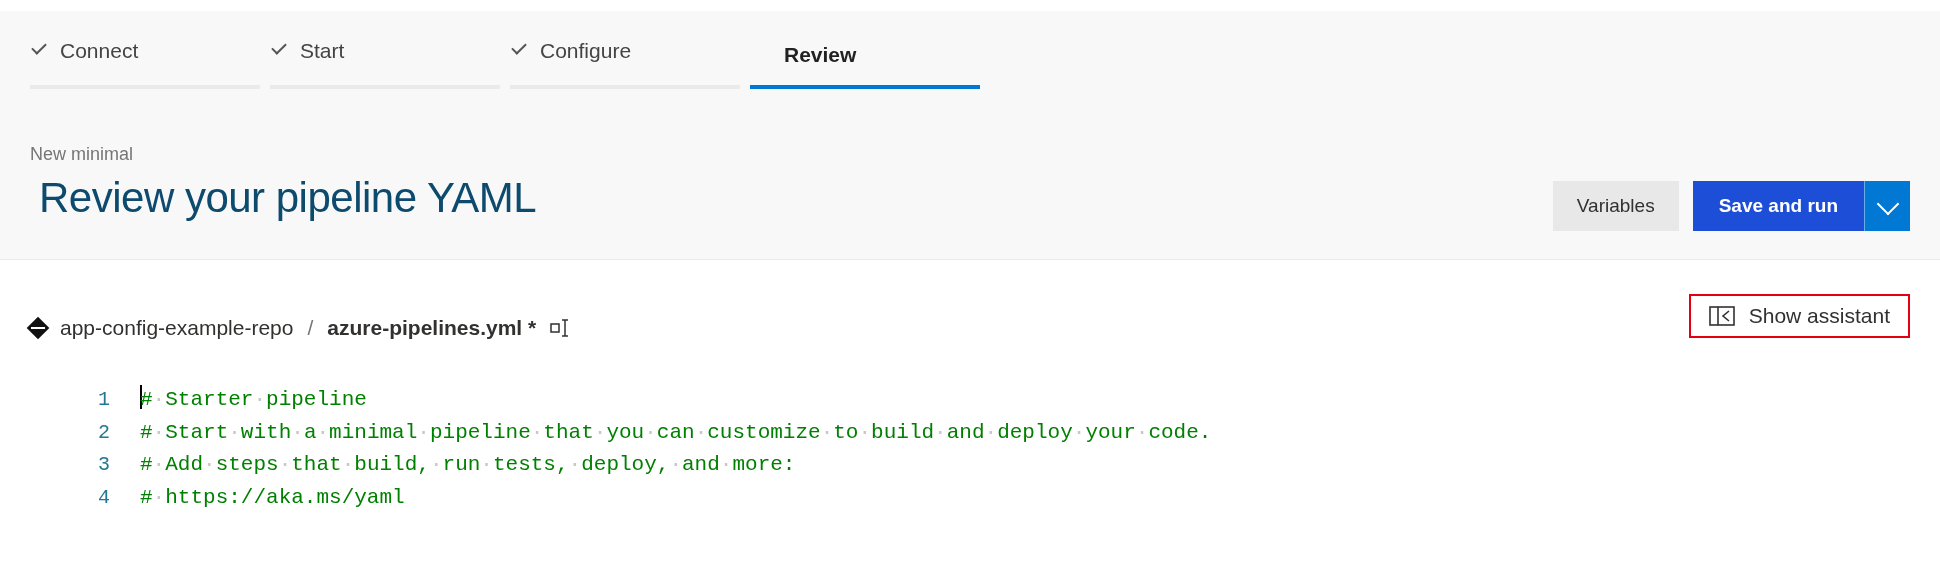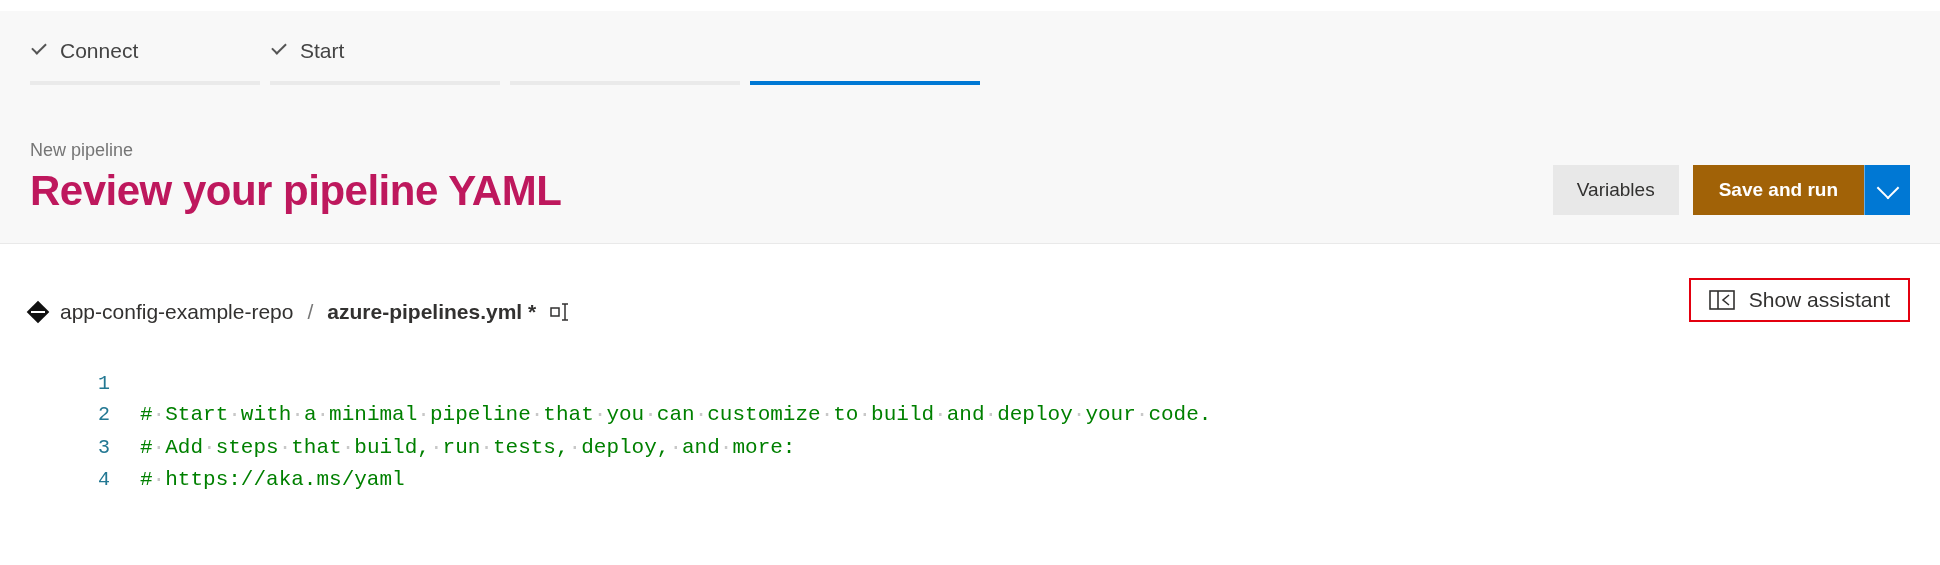--- a/index.html
+++ b/index.html
@@ -81,44 +81,44 @@
     align-items: flex-end;
     justify-content: space-between;
     margin-top: 55px;
   }
   .header-left .pre-title {
     font-size: 18px;
     color: #767676;
     margin-bottom: 6px;
   }
   .header-left h1 {
-    margin: 0;
+    margin: 9px;
     font-size: 42px;
-    font-weight: 700;
-    color: #be185d;
+    font-weight: 400;
+    color: #0c4a6e;
     letter-spacing: -0.5px;
   }
   .header-right {
     display: flex;
     gap: 14px;
     align-items: flex-end;
   }
   .btn-secondary {
     background: #e8e8e8;
     color: #323130;
     border: none;
     padding: 14px 24px;
     font-size: 19px;
     cursor: pointer;
   }
   .split-btn {
     display: flex;
   }
   .btn-primary {
-    background: #a16207;
+    background: #1d4ed8;
     color: #fff;
     border: none;
     padding: 14px 26px;
     font-size: 19px;
     font-weight: 600;
     cursor: pointer;
   }
   .btn-primary-arrow {
     background: #0078d4;
     border: none;
@@ -246,30 +246,37 @@
         <div class="bar"></div>
       </div>
       <div class="step">
         <div class="step-inner">
           <span class="check"></span>
           <span class="label">Start</span>
         </div>
         <div class="bar"></div>
       </div>
       <div class="step">
+        <div class="step-inner">
+          <span class="check"></span>
+          <span class="label">Configure</span>
+        </div>
         <div class="bar"></div>
       </div>
       <div class="step active">
+        <div class="step-inner">
+          <span class="label">Review</span>
+        </div>
         <div class="bar"></div>
       </div>
     </div>
 
   <div class="header-row">
     <div class="header-left">
-      <div class="pre-title">New pipeline</div>
+      <div class="pre-title">New minimal</div>
       <h1>Review your pipeline YAML</h1>
     </div>
     <div class="header-right">
       <button class="btn-secondary">Variables</button>
       <div class="split-btn">
         <button class="btn-primary">Save and run</button>
         <button class="btn-primary-arrow">
           <span class="chev-down"></span>
         </button>
       </div>
@@ -302,20 +309,21 @@
           <polyline points="20,5 14,10 20,15" fill="none" stroke="#323130" stroke-width="1.6"></polyline>
         </svg>
       </span>
       <span>Show assistant</span>
     </div>
   </div>
 
   <div class="editor">
       <div class="code-line">
         <div class="gutter">1</div>
+        <div class="code"><span class="cursor"></span><span>#</span><span class="ws-dot">·</span><span>Starter</span><span class="ws-dot">·</span><span>pipeline</span></div>
       </div>
       <div class="code-line">
         <div class="gutter">2</div>
         <div class="code"><span>#</span><span class="ws-dot">·</span><span>Start</span><span class="ws-dot">·</span><span>with</span><span class="ws-dot">·</span><span>a</span><span class="ws-dot">·</span><span>minimal</span><span class="ws-dot">·</span><span>pipeline</span><span class="ws-dot">·</span><span>that</span><span class="ws-dot">·</span><span>you</span><span class="ws-dot">·</span><span>can</span><span class="ws-dot">·</span><span>customize</span><span class="ws-dot">·</span><span>to</span><span class="ws-dot">·</span><span>build</span><span class="ws-dot">·</span><span>and</span><span class="ws-dot">·</span><span>deploy</span><span class="ws-dot">·</span><span>your</span><span class="ws-dot">·</span><span>code.</span></div>
       </div>
       <div class="code-line">
         <div class="gutter">3</div>
         <div class="code"><span>#</span><span class="ws-dot">·</span><span>Add</span><span class="ws-dot">·</span><span>steps</span><span class="ws-dot">·</span><span>that</span><span class="ws-dot">·</span><span>build,</span><span class="ws-dot">·</span><span>run</span><span class="ws-dot">·</span><span>tests,</span><span class="ws-dot">·</span><span>deploy,</span><span class="ws-dot">·</span><span>and</span><span class="ws-dot">·</span><span>more:</span></div>
       </div>
       <div class="code-line">

